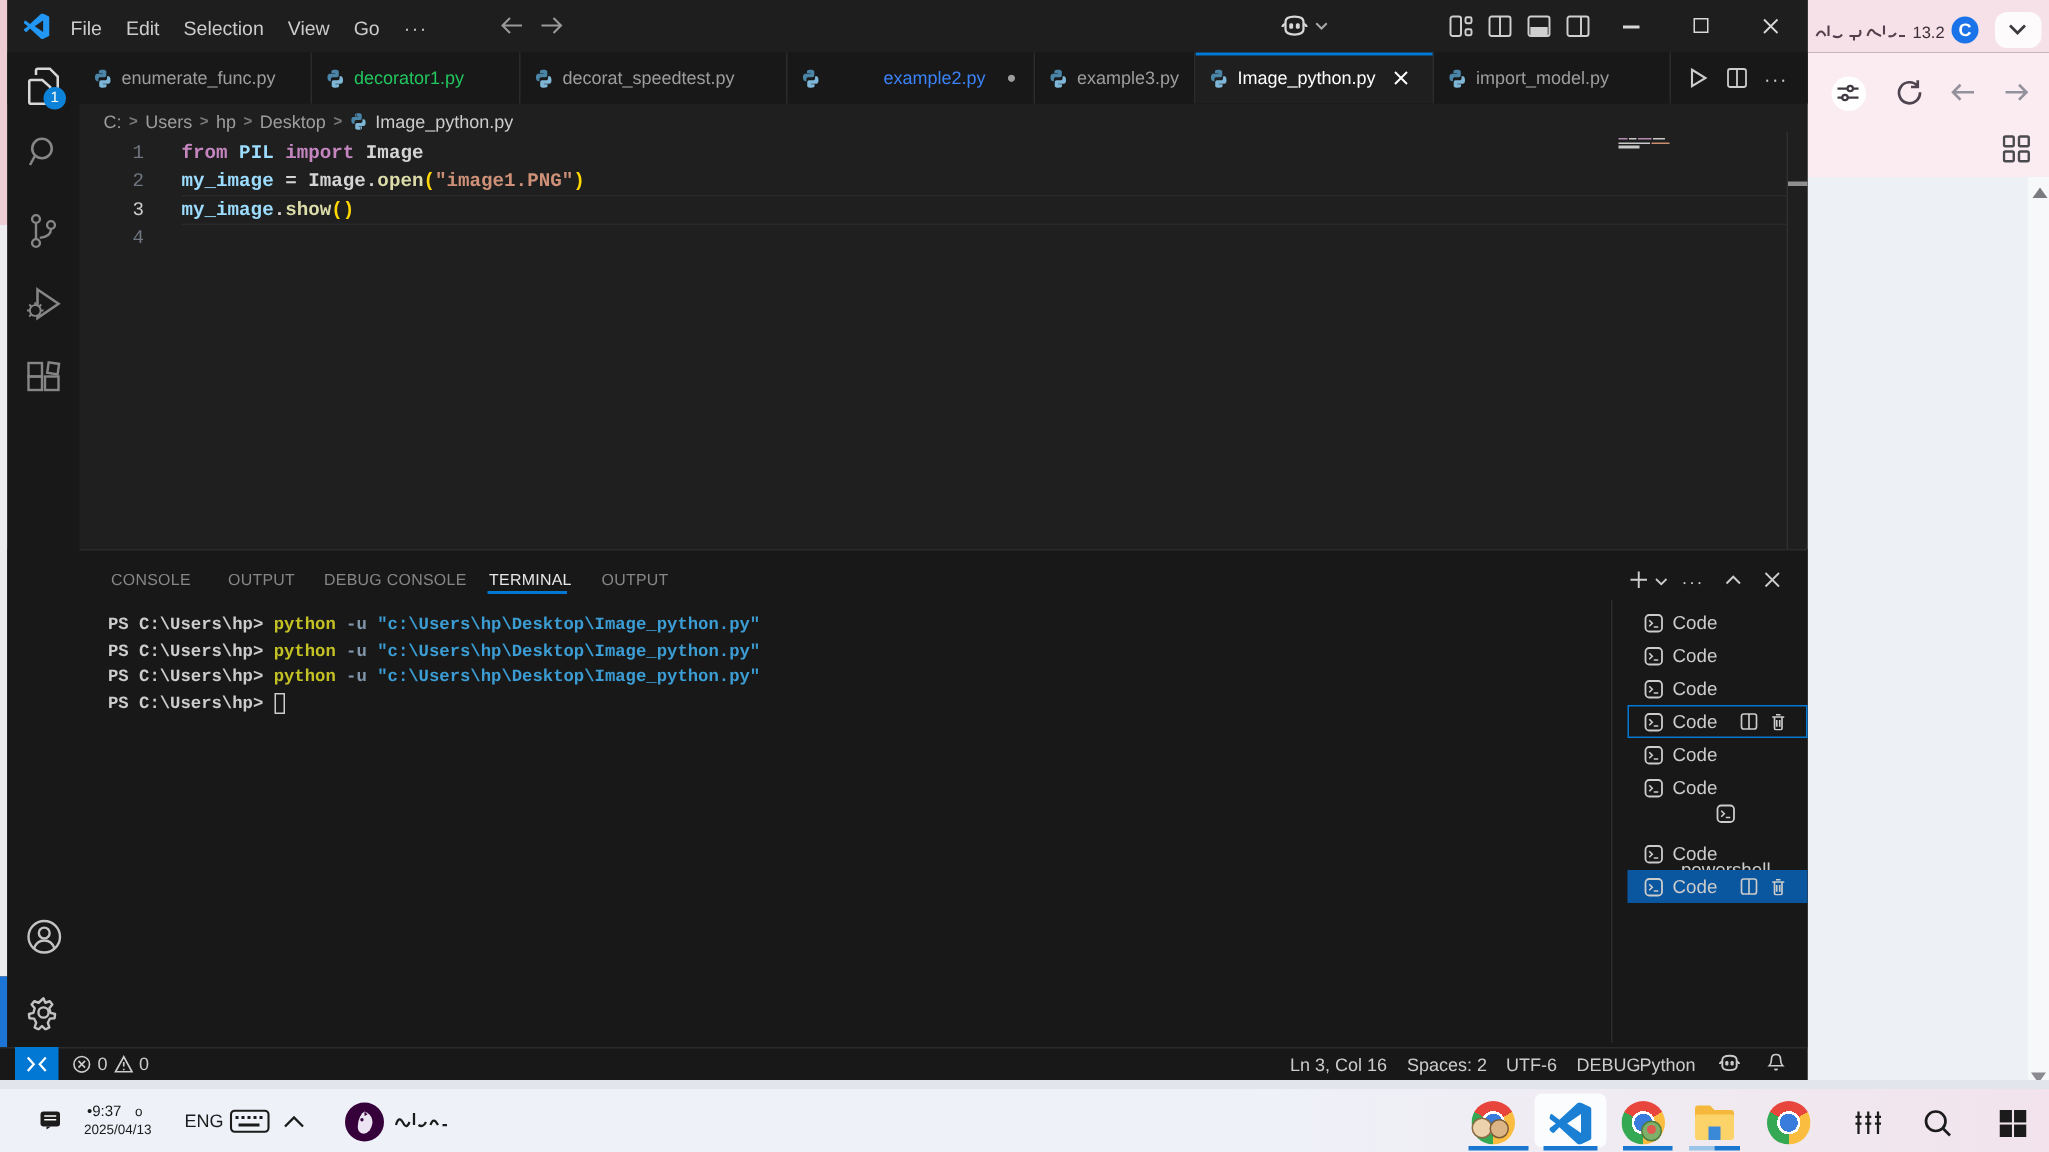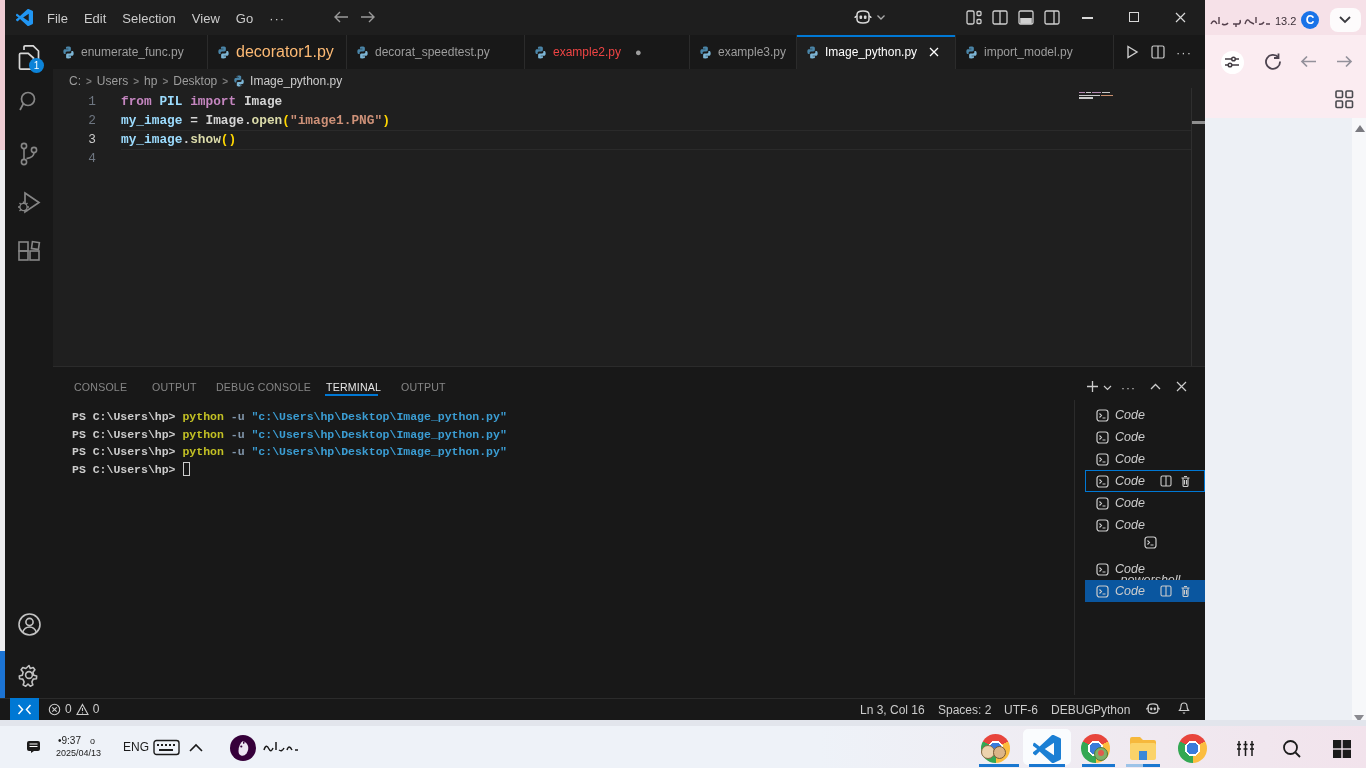--- a/index.html
+++ b/index.html
@@ -145,35 +145,35 @@
           <path fill="#4a85a8" d="M23.5 2 C14 2 14.6 6.1 14.6 6.1 l0 4.3 9.1 0 0 1.3 -12.7 0 c0 0 -6.1 -0.7 -6.1 8.9 0 9.7 5.3 9.3 5.3 9.3 l3.2 0 0 -4.5 c0 0 -0.2 -5.3 5.2 -5.3 l9 0 c0 0 5.1 0.1 5.1 -4.9 l0 -8.3 C32.7 6.9 33.5 2 23.5 2 z"></path>
           <path fill="#7db6d6" d="M24.5 46 c9.5 0 8.9 -4.1 8.9 -4.1 l0 -4.3 -9.1 0 0 -1.3 12.7 0 c0 0 6.1 0.7 6.1 -8.9 0 -9.7 -5.3 -9.3 -5.3 -9.3 l-3.2 0 0 4.5 c0 0 0.2 5.3 -5.2 5.3 l-9 0 c0 0 -5.1 -0.1 -5.1 4.9 l0 8.3 C15.3 41.1 14.5 46 24.5 46 z"></path>
         </svg>
         <span style="color:#9d9d9d;font-size:12px;white-space:nowrap;">enumerate_func.py</span>
       </div>
       <div style="position:absolute;left:155px;top:0;width:139px;height:34px;display:flex;align-items:center;gap:6px;padding-left:9px;border-right:1px solid #2b2b2b;">
         <svg width="13" height="13" viewBox="0 0 48 48" style="flex:none;">
           <path fill="#4a85a8" d="M23.5 2 C14 2 14.6 6.1 14.6 6.1 l0 4.3 9.1 0 0 1.3 -12.7 0 c0 0 -6.1 -0.7 -6.1 8.9 0 9.7 5.3 9.3 5.3 9.3 l3.2 0 0 -4.5 c0 0 -0.2 -5.3 5.2 -5.3 l9 0 c0 0 5.1 0.1 5.1 -4.9 l0 -8.3 C32.7 6.9 33.5 2 23.5 2 z"></path>
           <path fill="#7db6d6" d="M24.5 46 c9.5 0 8.9 -4.1 8.9 -4.1 l0 -4.3 -9.1 0 0 -1.3 12.7 0 c0 0 6.1 0.7 6.1 -8.9 0 -9.7 -5.3 -9.3 -5.3 -9.3 l-3.2 0 0 4.5 c0 0 0.2 5.3 -5.2 5.3 l-9 0 c0 0 -5.1 -0.1 -5.1 4.9 l0 8.3 C15.3 41.1 14.5 46 24.5 46 z"></path>
         </svg>
-        <span style="color:#fdba74;font-size:16px;white-space:nowrap;">decorator1.py</span>
+        <span style="color:#22c55e;font-size:12px;white-space:nowrap;">decorator1.py</span>
       </div>
       <div style="position:absolute;left:294px;top:0;width:178px;height:34px;display:flex;align-items:center;gap:6px;padding-left:9px;border-right:1px solid #2b2b2b;">
         <svg width="13" height="13" viewBox="0 0 48 48" style="flex:none;">
           <path fill="#4a85a8" d="M23.5 2 C14 2 14.6 6.1 14.6 6.1 l0 4.3 9.1 0 0 1.3 -12.7 0 c0 0 -6.1 -0.7 -6.1 8.9 0 9.7 5.3 9.3 5.3 9.3 l3.2 0 0 -4.5 c0 0 -0.2 -5.3 5.2 -5.3 l9 0 c0 0 5.1 0.1 5.1 -4.9 l0 -8.3 C32.7 6.9 33.5 2 23.5 2 z"></path>
           <path fill="#7db6d6" d="M24.5 46 c9.5 0 8.9 -4.1 8.9 -4.1 l0 -4.3 -9.1 0 0 -1.3 12.7 0 c0 0 6.1 0.7 6.1 -8.9 0 -9.7 -5.3 -9.3 -5.3 -9.3 l-3.2 0 0 4.5 c0 0 0.2 5.3 -5.2 5.3 l-9 0 c0 0 -5.1 -0.1 -5.1 4.9 l0 8.3 C15.3 41.1 14.5 46 24.5 46 z"></path>
         </svg>
         <span style="color:#9d9d9d;font-size:12px;white-space:nowrap;">decorat_speedtest.py</span>
       </div>
       <div style="position:absolute;left:472px;top:0;width:165px;height:34px;display:flex;align-items:center;gap:6px;padding-left:9px;border-right:1px solid #2b2b2b;">
         <svg width="13" height="13" viewBox="0 0 48 48" style="flex:none;">
           <path fill="#4a85a8" d="M23.5 2 C14 2 14.6 6.1 14.6 6.1 l0 4.3 9.1 0 0 1.3 -12.7 0 c0 0 -6.1 -0.7 -6.1 8.9 0 9.7 5.3 9.3 5.3 9.3 l3.2 0 0 -4.5 c0 0 -0.2 -5.3 5.2 -5.3 l9 0 c0 0 5.1 0.1 5.1 -4.9 l0 -8.3 C32.7 6.9 33.5 2 23.5 2 z"></path>
           <path fill="#7db6d6" d="M24.5 46 c9.5 0 8.9 -4.1 8.9 -4.1 l0 -4.3 -9.1 0 0 -1.3 12.7 0 c0 0 6.1 0.7 6.1 -8.9 0 -9.7 -5.3 -9.3 -5.3 -9.3 l-3.2 0 0 4.5 c0 0 0.2 5.3 -5.2 5.3 l-9 0 c0 0 -5.1 -0.1 -5.1 4.9 l0 8.3 C15.3 41.1 14.5 46 24.5 46 z"></path>
         </svg>
-        <span style="color:#ef4444;font-size:12px;white-space:nowrap;">example2.py</span>
+        <span style="color:#3b82f6;font-size:12px;white-space:nowrap;margin-left:36px;">example2.py</span>
         <span style="color:#9d9d9d;font-size:11px;margin-left:8px;">●</span>
       </div>
       <div style="position:absolute;left:637px;top:0;width:107px;height:34px;display:flex;align-items:center;gap:6px;padding-left:9px;border-right:1px solid #2b2b2b;">
         <svg width="13" height="13" viewBox="0 0 48 48" style="flex:none;">
           <path fill="#4a85a8" d="M23.5 2 C14 2 14.6 6.1 14.6 6.1 l0 4.3 9.1 0 0 1.3 -12.7 0 c0 0 -6.1 -0.7 -6.1 8.9 0 9.7 5.3 9.3 5.3 9.3 l3.2 0 0 -4.5 c0 0 -0.2 -5.3 5.2 -5.3 l9 0 c0 0 5.1 0.1 5.1 -4.9 l0 -8.3 C32.7 6.9 33.5 2 23.5 2 z"></path>
           <path fill="#7db6d6" d="M24.5 46 c9.5 0 8.9 -4.1 8.9 -4.1 l0 -4.3 -9.1 0 0 -1.3 12.7 0 c0 0 6.1 0.7 6.1 -8.9 0 -9.7 -5.3 -9.3 -5.3 -9.3 l-3.2 0 0 4.5 c0 0 0.2 5.3 -5.2 5.3 l-9 0 c0 0 -5.1 -0.1 -5.1 4.9 l0 8.3 C15.3 41.1 14.5 46 24.5 46 z"></path>
         </svg>
         <span style="color:#9d9d9d;font-size:12px;white-space:nowrap;">example3.py</span>
       </div>
       <div style="position:absolute;left:744px;top:0;width:159px;height:34px;display:flex;align-items:center;gap:6px;padding-left:9px;border-right:1px solid #2b2b2b;">
@@ -265,21 +265,21 @@
 <svg class="abs" style="left:1176px;top:381px;" width="11" height="11" viewBox="0 0 11 11">
       <path d="M1 1 L10 10 M10 1 L1 10" stroke="#cccccc" stroke-width="1.2"></path>
     </svg>
 
 <div class="abs mono" id="term" style="left:72px;top:408px;font-size:11.5px;line-height:17.5px;white-space:pre;color:#cccccc;font-weight:600;"><div><span>PS C:\Users\hp&gt; </span><span style="color:#c3c124;">python</span><span style="color:#8196ab;"> -u </span><span style="color:#3b9dd3;">"c:\Users\hp\Desktop\Image_python.py"</span></div><div><span>PS C:\Users\hp&gt; </span><span style="color:#c3c124;">python</span><span style="color:#8196ab;"> -u </span><span style="color:#3b9dd3;">"c:\Users\hp\Desktop\Image_python.py"</span></div><div><span>PS C:\Users\hp&gt; </span><span style="color:#c3c124;">python</span><span style="color:#8196ab;"> -u </span><span style="color:#3b9dd3;">"c:\Users\hp\Desktop\Image_python.py"</span></div><div><span>PS C:\Users\hp&gt; </span><span style="color:#c3c124;"></span><span style="color:#8196ab;"></span><span style="color:#3b9dd3;"></span></div></div>
 
 <div class="abs" style="left:183px;top:462px;width:7px;height:14px;border:1px solid #cccccc;"></div>
 
 <div class="abs" style="left:1074px;top:400px;width:1px;height:295px;background:#2b2b2b;"></div>
 
-<div class="abs" id="termlist" style="left:1085px;top:404px;width:120px;font-style:italic;">
+<div class="abs" id="termlist" style="left:1085px;top:404px;width:120px;">
       <div style="position:relative;display:flex;align-items:center;gap:6px;height:22px;padding-left:11px;">
         <svg width="13" height="13" viewBox="0 0 13 13" style="flex:none;">
           <rect x="1" y="1" width="11" height="11" rx="2.5" stroke="#cccccc" stroke-width="1.2" fill="none"></rect>
           <path d="M3.5 4.5 L5.5 6.5 L3.5 8.5 M6.5 9 h3" stroke="#cccccc" stroke-width="1.1" fill="none"></path>
         </svg>
         <span style="color:#cccccc;font-size:12.5px;">Code</span>
       </div>
       <div style="position:relative;display:flex;align-items:center;gap:6px;height:22px;padding-left:11px;">
         <svg width="13" height="13" viewBox="0 0 13 13" style="flex:none;">
           <rect x="1" y="1" width="11" height="11" rx="2.5" stroke="#cccccc" stroke-width="1.2" fill="none"></rect>

